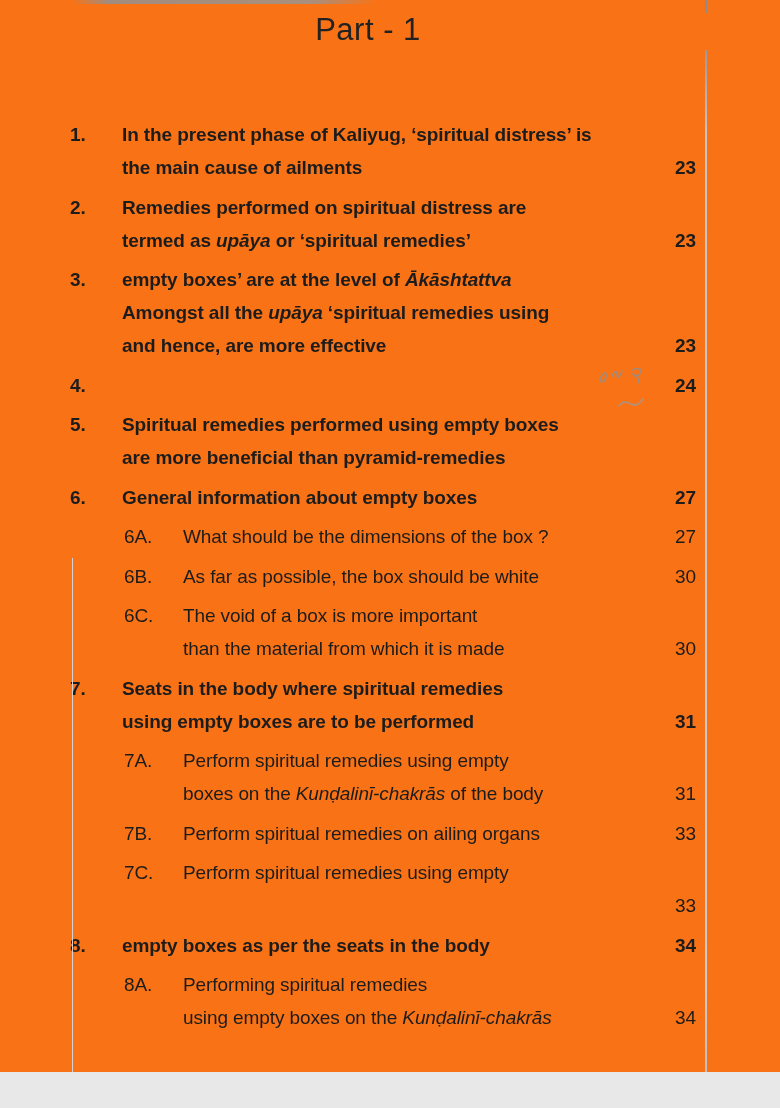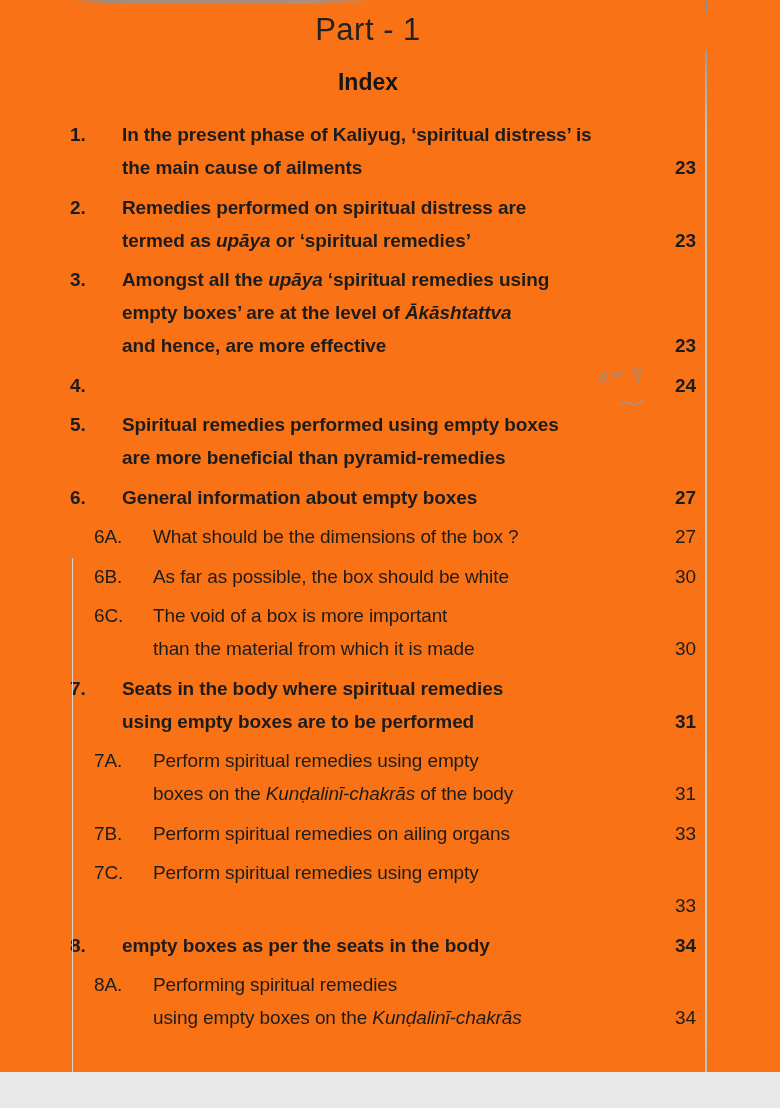--- a/index.html
+++ b/index.html
@@ -30,21 +30,21 @@
   }
   .entry {
     position:relative;
     padding-left:52px;
     margin-bottom:6.5px;
     font-size:19px;
     font-weight:400;
     letter-spacing:-0.1px;
   }
   .entry.bold { font-weight:700; }
-  .entry.sub { margin-left:24px; padding-left:59px; }
+  .entry.sub { margin-left:54px; padding-left:59px; }
   .entry .num {
     position:absolute; left:0; top:0;
     line-height:33px;
   }
   .line {
     display:flex; align-items:center;
     line-height:33px;
     white-space:pre;
   }
   .line .pg { margin-left:auto; padding-left:10px; }
@@ -65,37 +65,36 @@
     background:linear-gradient(to bottom, #9a9a9a, #c6c6c6 8%, #cccccc 90%, #bdbdbd); }
   .edge-left { left:72px; top:558px; width:1px; height:550px; background:#d2d2d2; }
   .scribble { position:absolute; opacity:.8; }
 </style>
 </head>
 <body>
 
 <div class="page">
 
   <div class="part-title">Part - 1</div>
-  <div class="index-title">Index</div>
 
   <div class="toc">
       <div class="entry bold">
         <span class="num">1.</span>
         <div class="line"><span class="txt"><span>In the present phase of Kaliyug, ‘spiritual distress’ is</span></span></div>
         <div class="line"><span class="txt"><span>the main cause of ailments</span></span><span class="pg">23</span></div>
       </div>
       <div class="entry bold">
         <span class="num">2.</span>
         <div class="line"><span class="txt"><span>Remedies performed on spiritual distress are</span></span></div>
         <div class="line"><span class="txt"><span>termed as </span><span class="it">upāya</span><span> or ‘spiritual remedies’</span></span><span class="pg">23</span></div>
       </div>
       <div class="entry bold">
         <span class="num">3.</span>
+        <div class="line"><span class="txt"><span>empty boxes’ are at the level of </span><span class="it">Ākāshtattva</span></span></div>
         <div class="line"><span class="txt"><span>Amongst all the </span><span class="it">upāya</span><span> ‘spiritual remedies using</span></span></div>
-        <div class="line"><span class="txt"><span>empty boxes’ are at the level of </span><span class="it">Ākāshtattva</span></span></div>
         <div class="line"><span class="txt"><span>and hence, are more effective</span></span><span class="pg">23</span></div>
       </div>
       <div class="entry bold">
         <span class="num">4.</span>
         <div class="line"><span class="pg">24</span></div>
       </div>
       <div class="entry bold">
         <span class="num">5.</span>
         <div class="line"><span class="txt"><span>Spiritual remedies performed using empty boxes</span></span></div>
         <div class="line"><span class="txt"><span>are more beneficial than pyramid-remedies</span></span></div>

